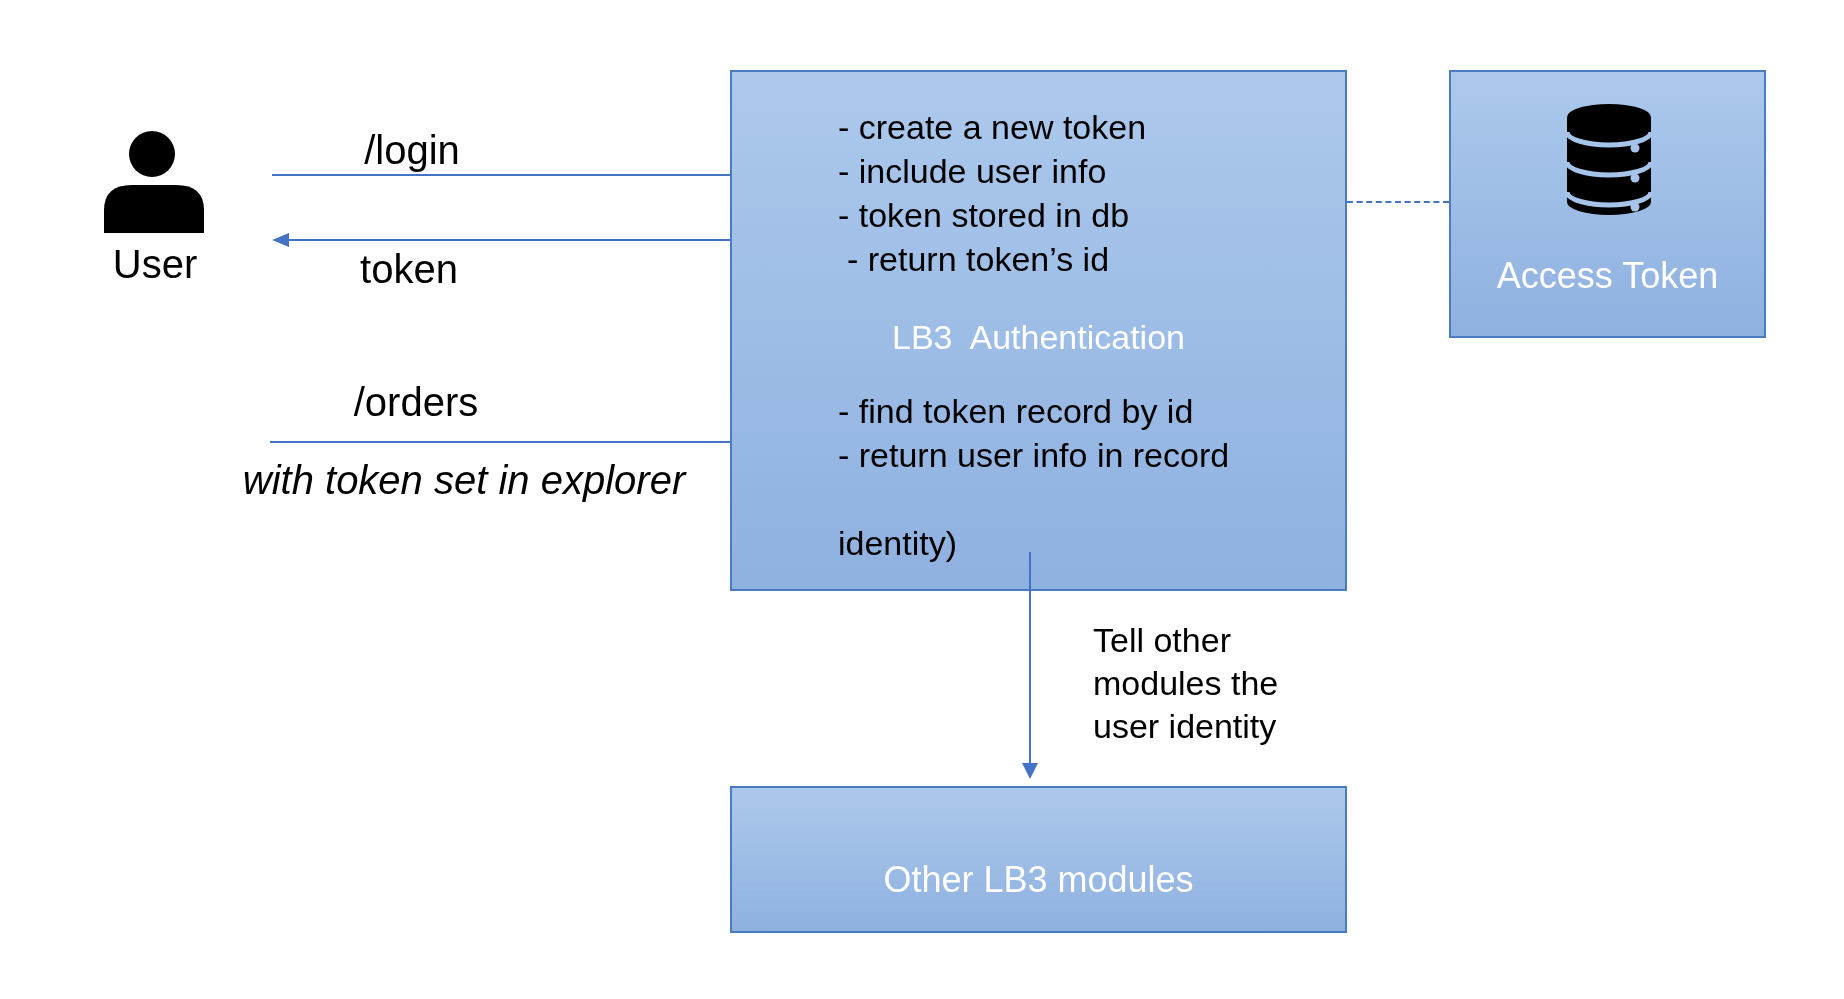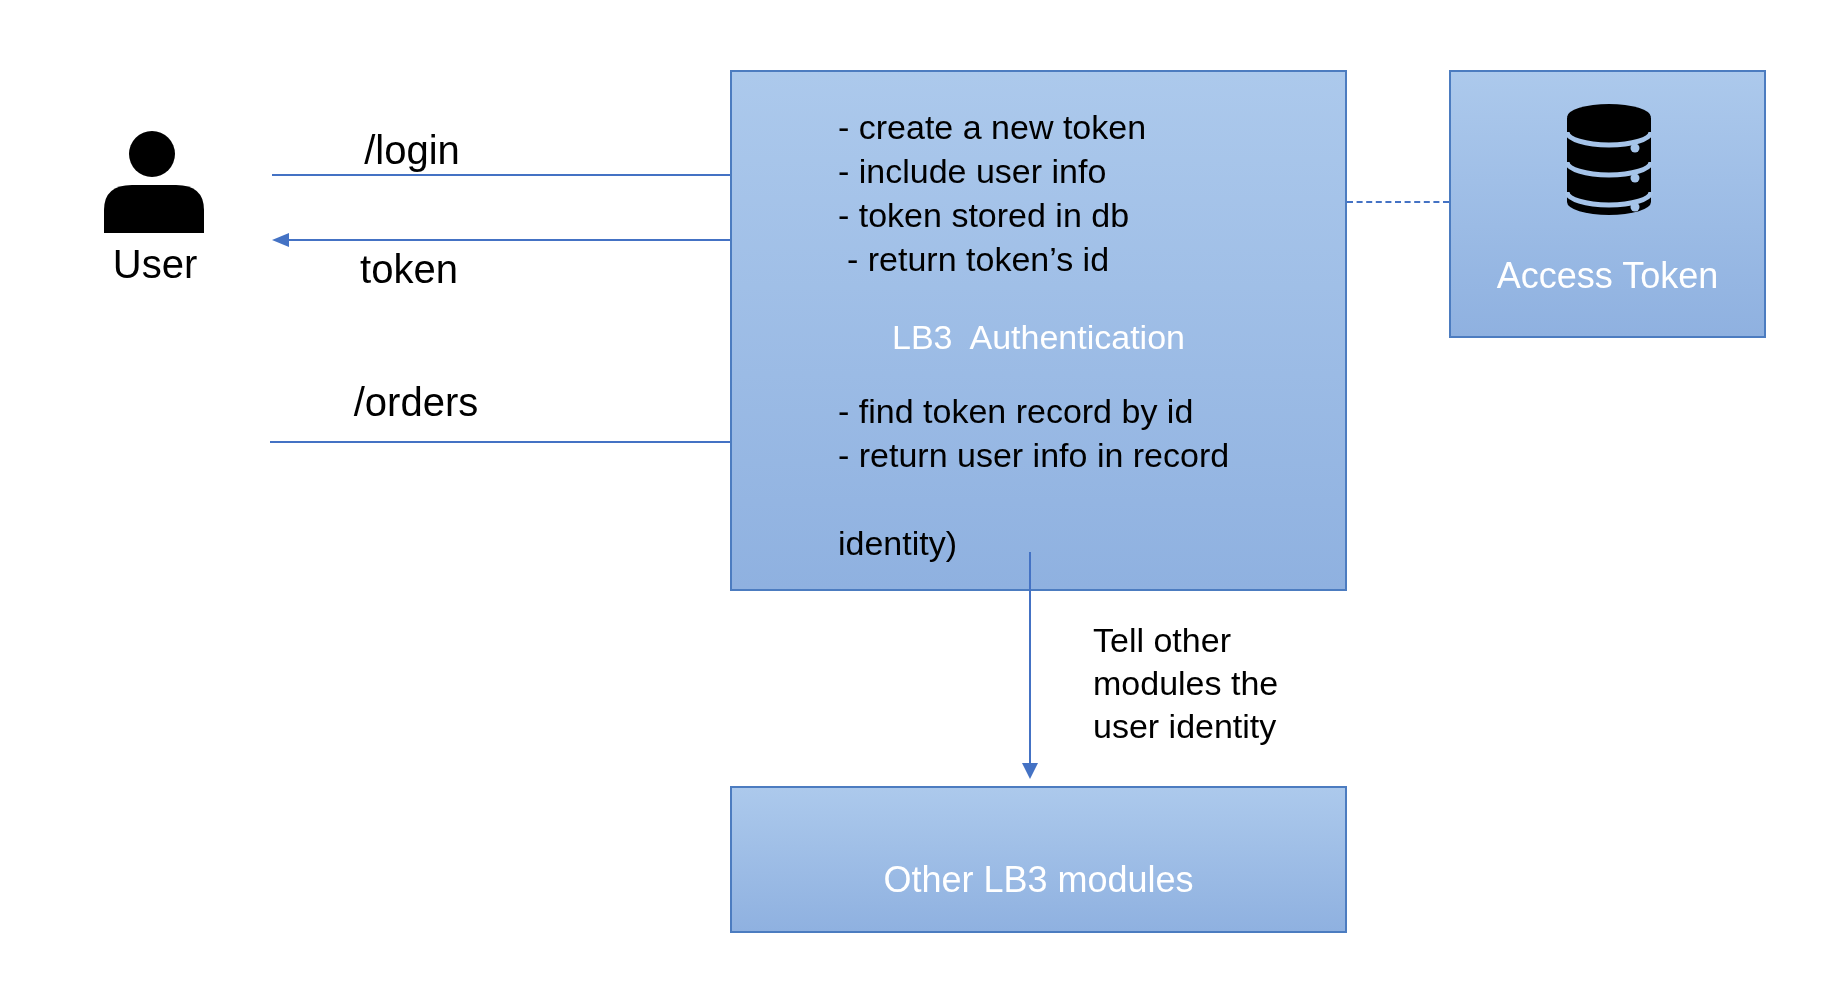--- a/index.html
+++ b/index.html
@@ -50,20 +50,21 @@
   <div class="hline" style="left:272px; top:174px; width:508px;"></div>
   <div class="arrow-right" style="left:780px; top:168px;"></div>
 
   <div class="arrow-left" style="left:272px; top:233px;"></div>
   <div class="hline" style="left:289px; top:239px; width:500px;"></div>
   <div class="lbl ctr" style="left:259px; top:247px; width:300px;">token</div>
 
   <div class="lbl ctr" style="left:266px; top:380px; width:300px;">/orders</div>
   <div class="hline" style="left:270px; top:441px; width:510px;"></div>
   <div class="arrow-right" style="left:780px; top:435px;"></div>
+  <div class="lbl ctr italic" style="left:234px; top:458px; width:460px;">with token set in explorer</div>
 
   <div class="box" style="left:730px; top:70px; width:617px; height:521px;">
     <div class="boxtext" style="left:106px; top:33px;">- create a new token</div>
     <div class="boxtext" style="left:106px; top:77px;">- include user info</div>
     <div class="boxtext" style="left:106px; top:121px;">- token stored in db</div>
     <div class="boxtext" style="left:106px; top:165px;margin-left:9px;">- return token’s id</div>
     <div class="boxtitle" style="top:219px;margin-top:24px;">LB3  Authentication</div>
     <div class="boxtext" style="left:106px; top:317px;">- find token record by id</div>
     <div class="boxtext" style="left:106px; top:361px;">- return user info in record</div>
     <div class="boxtext" style="left:106px; top:449px;">identity)</div>

